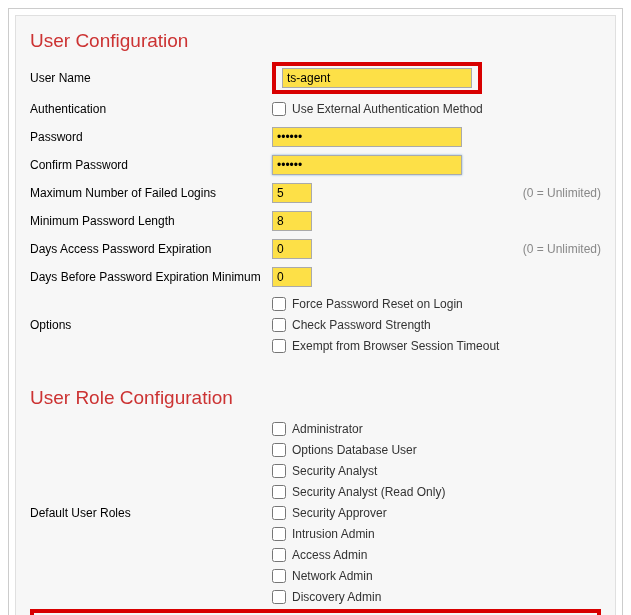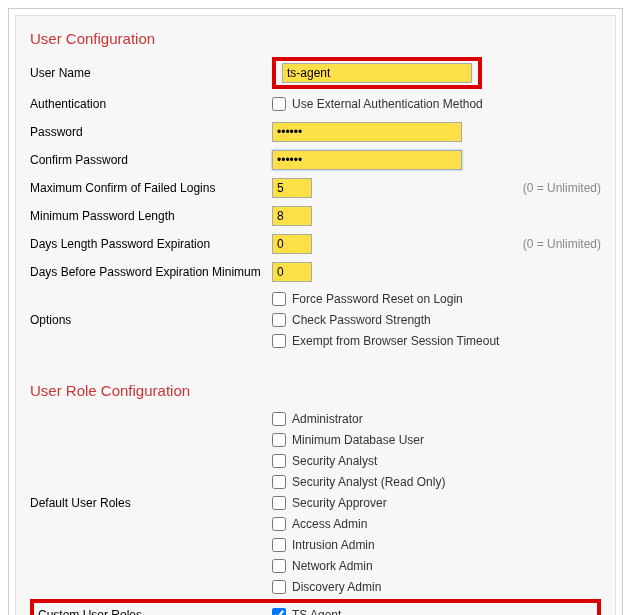--- a/index.html
+++ b/index.html
@@ -16,21 +16,21 @@
     border: 1px solid #ccc;
   }
   .panel {
     background: #f7f7f7;
     border: 1px solid #e0e0e0;
     margin: 6px;
     padding: 10px 14px 14px 14px;
   }
   .section-title {
     color: #c33;
-    font-size: 15px;
+    font-size: 19px;
     margin: 4px 0 10px 0;
   }
   .row {
     display: flex;
     align-items: center;
     min-height: 26px;
     margin-bottom: 2px;
   }
   .label-col {
     width: 242px;
@@ -134,36 +134,36 @@
   </div>
 
   <div class="row">
     <div class="label-col">Confirm Password</div>
     <div class="field-col">
       <input type="text" class="wide focused" value="••••••" style="">
     </div>
   </div>
 
   <div class="row">
-    <div class="label-col">Maximum Confirm of Failed Logins</div>
+    <div class="label-col">Maximum Number of Failed Logins</div>
     <div class="field-col">
       <input type="text" class="narrow" value="5" style="">
     </div>
     <div class="hint-col">(0 = Unlimited)</div>
   </div>
 
   <div class="row">
     <div class="label-col">Minimum Password Length</div>
     <div class="field-col">
       <input type="text" class="narrow" value="8" style="">
     </div>
   </div>
 
   <div class="row">
-    <div class="label-col">Days Length Password Expiration</div>
+    <div class="label-col">Days Access Password Expiration</div>
     <div class="field-col">
       <input type="text" class="narrow" value="0" style="">
     </div>
     <div class="hint-col">(0 = Unlimited)</div>
   </div>
 
   <div class="row">
     <div class="label-col">Days Before Password Expiration Minimum</div>
     <div class="field-col">
       <input type="text" class="narrow" value="0" style="">
@@ -195,41 +195,41 @@
   <div class="row roles-row">
     <div class="label-col">Default User Roles</div>
     <div class="field-col">
       <div class="cb-stack">
         <div class="cb-line">
               <input type="checkbox" style="">
               <span>Administrator</span>
             </div>
         <div class="cb-line">
               <input type="checkbox" style="">
-              <span>Minimum Database User</span>
+              <span>Options Database User</span>
             </div>
         <div class="cb-line">
               <input type="checkbox" style="">
               <span>Security Analyst</span>
             </div>
         <div class="cb-line">
               <input type="checkbox" style="">
               <span>Security Analyst (Read Only)</span>
             </div>
         <div class="cb-line">
               <input type="checkbox" style="">
               <span>Security Approver</span>
             </div>
         <div class="cb-line">
               <input type="checkbox" style="">
+              <span>Intrusion Admin</span>
+            </div>
+        <div class="cb-line">
+              <input type="checkbox" style="">
               <span>Access Admin</span>
-            </div>
-        <div class="cb-line">
-              <input type="checkbox" style="">
-              <span>Intrusion Admin</span>
             </div>
         <div class="cb-line">
               <input type="checkbox" style="">
               <span>Network Admin</span>
             </div>
         <div class="cb-line">
               <input type="checkbox" style="">
               <span>Discovery Admin</span>
             </div>
       </div>

